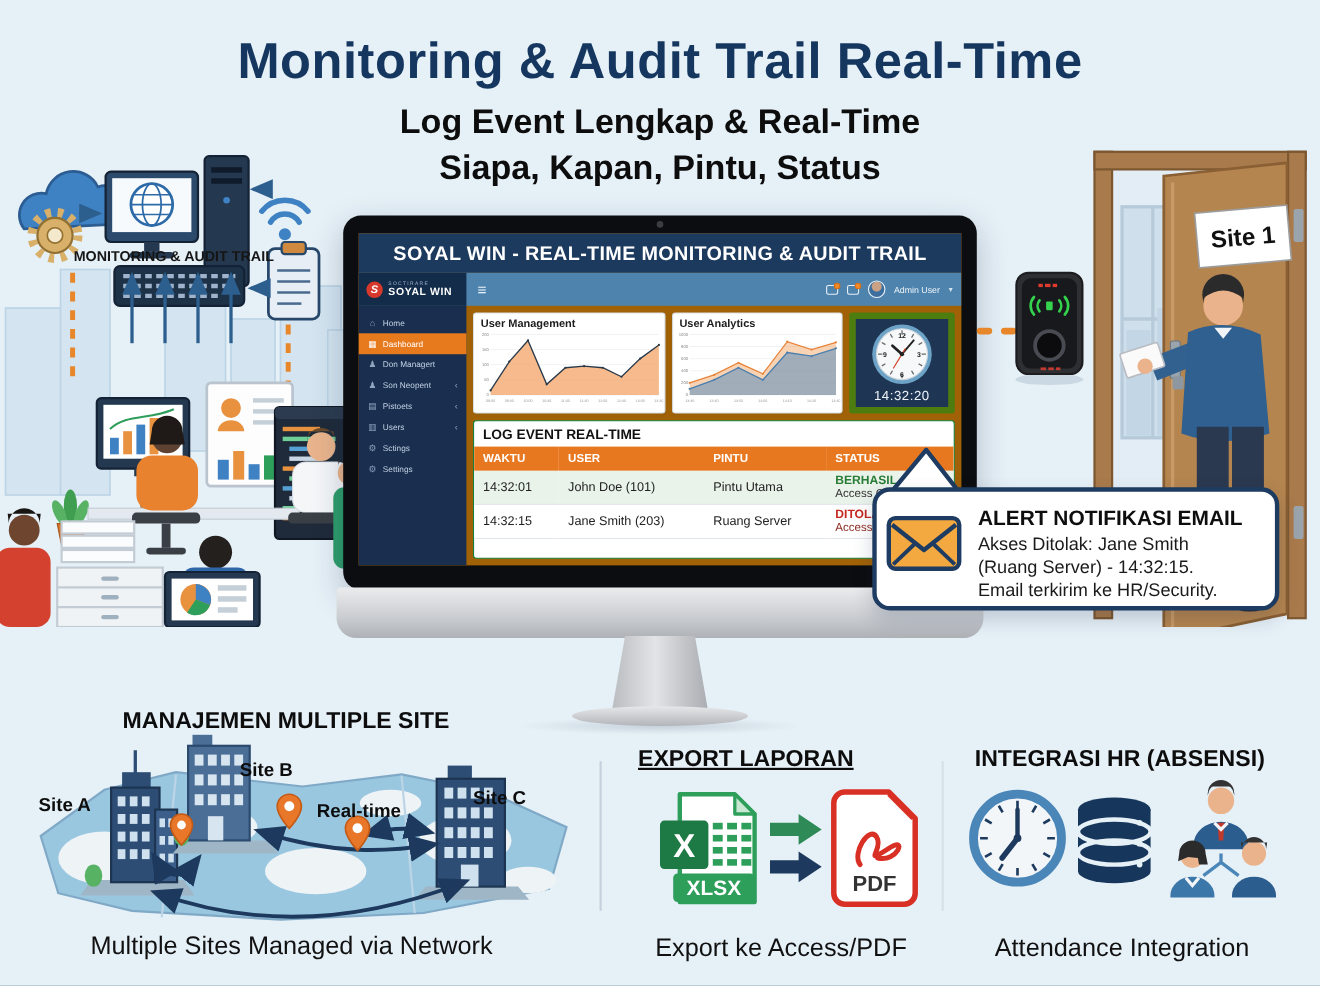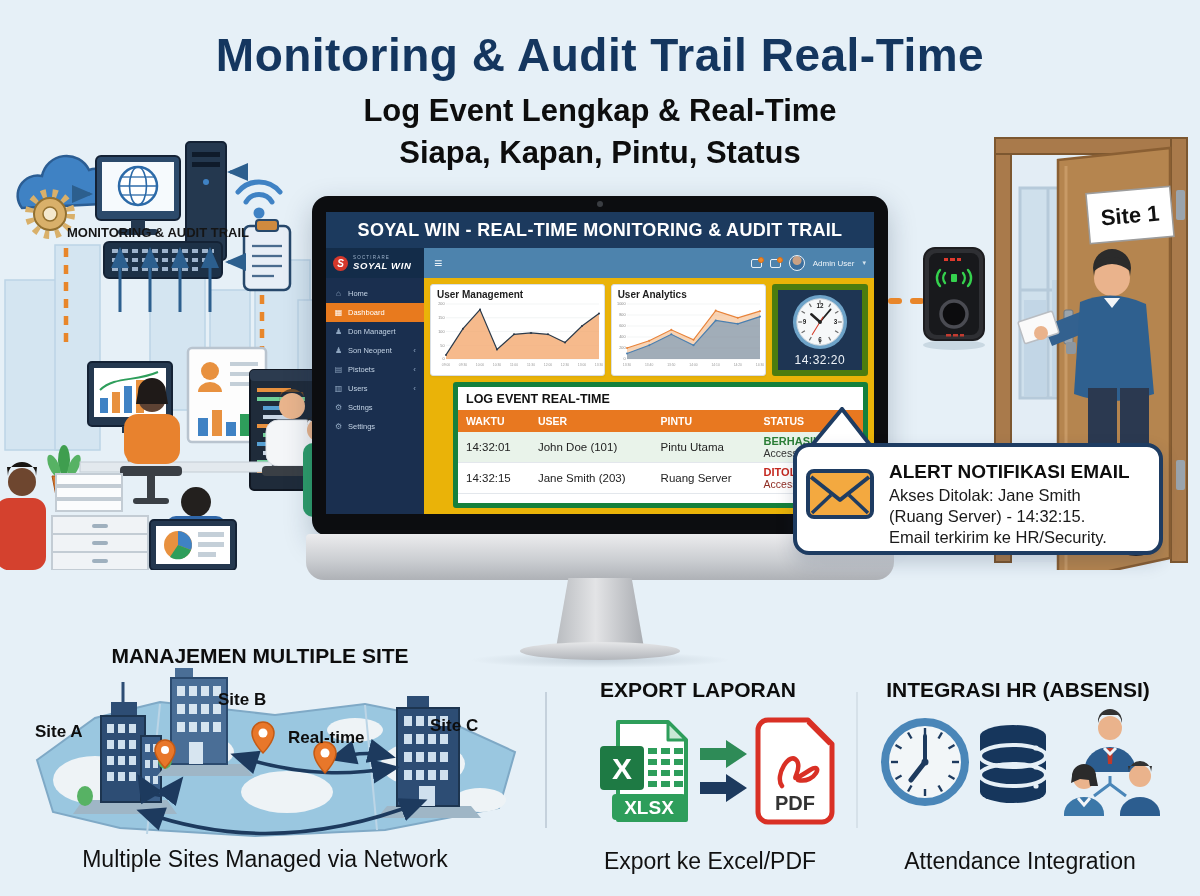--- a/index.html
+++ b/index.html
@@ -6,28 +6,28 @@
   *{box-sizing:border-box;font-family:"Liberation Sans","DejaVu Sans",sans-serif;}
   .canvas{position:relative;width:1200px;height:896px;background:#e6f0f7;overflow:hidden;margin:0 auto;}
   .abs{position:absolute;}
   
   .main-title{left:0;right:0;top:28px;text-align:center;font-size:46px;font-weight:800;color:#14365f;letter-spacing:.5px;}
   .sub1{left:0;right:0;top:93px;text-align:center;font-size:31px;font-weight:700;color:#0d0d0d;}
   .sub2{left:0;right:0;top:135px;text-align:center;font-size:31px;font-weight:700;color:#0d0d0d;}
   
   .bezel{left:312px;top:196px;width:576px;height:340px;background:#0c0d10;border-radius:16px;box-shadow:0 10px 28px rgba(20,40,70,.25);}
   .webcam{left:597px;top:201px;width:6px;height:6px;border-radius:50%;background:#3a3d42;}
-  .screen{left:326px;top:212px;width:548px;height:302px;background:#eab308;overflow:hidden;display:flex;flex-direction:column;}
+  .screen{left:326px;top:212px;width:548px;height:302px;background:#a16207;overflow:hidden;display:flex;flex-direction:column;}
   .banner{height:36px;line-height:36px;background:#1c3a5e;color:#fff;font-size:18px;font-weight:800;text-align:center;letter-spacing:.3px;flex:0 0 auto;}
   .appbar{height:30px;background:#4d83ad;display:flex;align-items:stretch;flex:0 0 auto;}
   .logo-box{width:98px;background:#132c49;display:flex;align-items:center;gap:5px;padding:0 7px;}
   .logo-s{width:15px;height:15px;border-radius:50%;background:#d6382c;color:#fff;font-size:10px;font-weight:800;font-style:italic;text-align:center;line-height:15px;flex:0 0 auto;}
   .brand-col{display:flex;flex-direction:column;line-height:1;}
   .brand-small{font-size:4.5px;letter-spacing:1.2px;color:#9fb4cc;}
-  .brand{font-size:9.5px;font-weight:800;color:#fff;letter-spacing:.6px;font-style:italic;}
+  .brand{font-size:9.5px;font-weight:800;color:#fff;letter-spacing:.6px;}
   .hamburger{color:#eaf2f8;font-size:14px;line-height:30px;padding:0 10px;}
   .appbar-right{margin-left:auto;display:flex;align-items:center;gap:8px;padding-right:8px;}
   .nbox{position:relative;width:11px;height:9px;border:1.3px solid #e8f0f7;border-radius:2px;}
   .nbox .badge{position:absolute;right:-3px;top:-3px;width:6px;height:6px;border-radius:50%;background:#ef8a2b;border:1px solid #d86f15;}
   .avatar{width:16px;height:16px;border-radius:50%;background:radial-gradient(circle at 50% 32%,#caa184 0 4px,#3c6f9e 5px);border:1.5px solid #e9f1f7;}
   .user-name{font-size:8px;color:#eef4f9;}
   .caret{font-size:7px;color:#d7e4ee;}
   .app-body{flex:1;display:flex;min-height:0;}
   .sidebar{width:98px;background:#1a2f4f;padding-top:6px;flex:0 0 auto;}
   .side-item{display:flex;align-items:center;gap:5px;padding:5px 8px;color:#c2d2e4;font-size:7.5px;}
@@ -36,21 +36,21 @@
   .side-item.active{background:#e87a1e;color:#fff;}
   .side-item.active .si-ico{color:#fff;}
   .dash-main{flex:1;padding:6px;display:flex;flex-direction:column;gap:6px;min-width:0;}
   .cards{display:flex;gap:6px;}
   .card{background:#fff;border:1px solid #d9dfe5;border-radius:3px;box-shadow:0 1px 2px rgba(30,50,70,.08);}
   .card h4{margin:4px 6px 1px;font-size:10px;font-weight:700;color:#1d1d1d;}
   .card-ua{width:158px;height:92px;}
   .card-um{width:178px;height:92px;}
   .card-clock{width:98px;height:92px;background:#1e3553;border:6px solid #4d7c0f;border-radius:3px;display:flex;flex-direction:column;align-items:center;justify-content:center;gap:2px;}
   .clock-time{font-size:12px;color:#eef3f8;letter-spacing:.5px;}
-  .logcard{background:#fff;border:5px solid #15803d;border-radius:3px;flex:1;overflow:hidden;margin-left:23px;}
+  .logcard{background:#fff;border:1px solid #15803d;border-radius:3px;flex:1;overflow:hidden;}
   .log-title{font-size:12.5px;font-weight:800;color:#111;padding:5px 8px 4px;}
   table.logtab{width:100%;border-collapse:collapse;}
   table.logtab th{background:#e87820;color:#fff;font-size:10.5px;font-weight:700;text-align:left;padding:5px 8px;}
   table.logtab td{font-size:11.5px;color:#222;padding:3px 8px;border-bottom:1px solid #e3e7ec;}
   table.logtab tr.ok{background:#e9f3ea;}
   table.logtab tr.deny{background:#ffffff;}
   table.logtab td b{display:block;font-size:11px;}
   table.logtab td small{display:block;font-size:10.5px;color:#333;}
   table.logtab tr.ok td b{color:#2a7d36;}
   table.logtab tr.deny td b{color:#c4281f;}
@@ -704,21 +704,21 @@
   </svg>
   <div class="abs map-label" style="left:35px;top:722px;">Site A</div>
   <div class="abs map-label" style="left:218px;top:690px;">Site B</div>
   <div class="abs map-label" style="left:288px;top:728px;">Real-time</div>
   <div class="abs map-label" style="left:430px;top:716px;">Site C</div>
   <div class="abs sec-caption" style="left:30px;top:846px;width:470px;">Multiple Sites Managed via Network</div>
 
   <div class="abs divider" style="left:545px;top:692px;height:136px;"></div>
   <div class="abs divider" style="left:856px;top:692px;height:136px;opacity:.5;"></div>
 
-  <div class="abs sec-title" style="left:578px;top:678px;width:240px;">EXPORT LAPORAN</div>
+  <div class="abs sec-title" style="left:558px;top:678px;width:240px;text-decoration:underline;">EXPORT LAPORAN</div>
   <svg class="abs" style="left:598px;top:718px;" width="100" height="108" viewBox="0 0 100 108">
     <path d="M20,4 h50 l18,18 v80 h-68 z" fill="#ffffff" stroke="#2e9e5b" stroke-width="4" stroke-linejoin="round"></path>
     <path d="M70,4 l18,18 h-18 z" fill="#c8e8d4" stroke="#2e9e5b" stroke-width="3" stroke-linejoin="round"></path>
     <g fill="#2e9e5b">
         <rect x="50" y="30" width="9" height="6"></rect>
         <rect x="63" y="30" width="9" height="6"></rect>
         <rect x="76" y="30" width="9" height="6"></rect>
         <rect x="50" y="41" width="9" height="6"></rect>
         <rect x="63" y="41" width="9" height="6"></rect>
         <rect x="76" y="41" width="9" height="6"></rect>
@@ -737,21 +737,21 @@
   <svg class="abs" style="left:700px;top:740px;" width="48" height="62" viewBox="0 0 48 62">
     <polygon points="0,8 26,8 26,0 47,14 26,28 26,20 0,20" fill="#2e8b57"></polygon>
     <polygon points="0,42 26,42 26,34 47,48 26,62 26,54 0,54" fill="#1d3a5e"></polygon>
   </svg>
   <svg class="abs" style="left:752px;top:716px;" width="84" height="110" viewBox="0 0 84 110">
     <path d="M16,4 h40 l24,24 v68 a10,10 0 0 1 -10,10 h-54 a10,10 0 0 1 -10,-10 v-82 a10,10 0 0 1 10,-10 z" fill="#ffffff" stroke="#d93025" stroke-width="5" stroke-linejoin="round"></path>
     <path d="M56,6 l22,22" stroke="#d93025" stroke-width="4"></path>
     <path d="M30,70 C22,60 38,34 45,45 C52,56 30,72 58,54 C72,45 64,68 46,64" fill="none" stroke="#d93025" stroke-width="4.5" stroke-linecap="round"></path>
     <text x="43" y="94" text-anchor="middle" font-size="20" font-weight="bold" fill="#333">PDF</text>
   </svg>
-  <div class="abs sec-caption" style="left:580px;top:848px;width:260px;">Export ke Excel/PDF</div>
+  <div class="abs sec-caption" style="left:580px;top:848px;width:260px;">Export ke Access/PDF</div>
 
   <div class="abs sec-title" style="left:868px;top:678px;width:300px;">INTEGRASI HR (ABSENSI)</div>
   <svg class="abs" style="left:878px;top:706px;" width="290" height="118" viewBox="0 0 290 118">
 
     <g>
       <circle cx="47" cy="56" r="40" fill="#f2f6f8" stroke="#4a86b8" stroke-width="8"></circle>
       <g stroke="#1d3a5e" stroke-width="2.4">
         <line x1="47" y1="22" x2="47" y2="29"></line>
           <line x1="47" y1="83" x2="47" y2="90"></line>
         <line x1="13" y1="56" x2="20" y2="56"></line>

